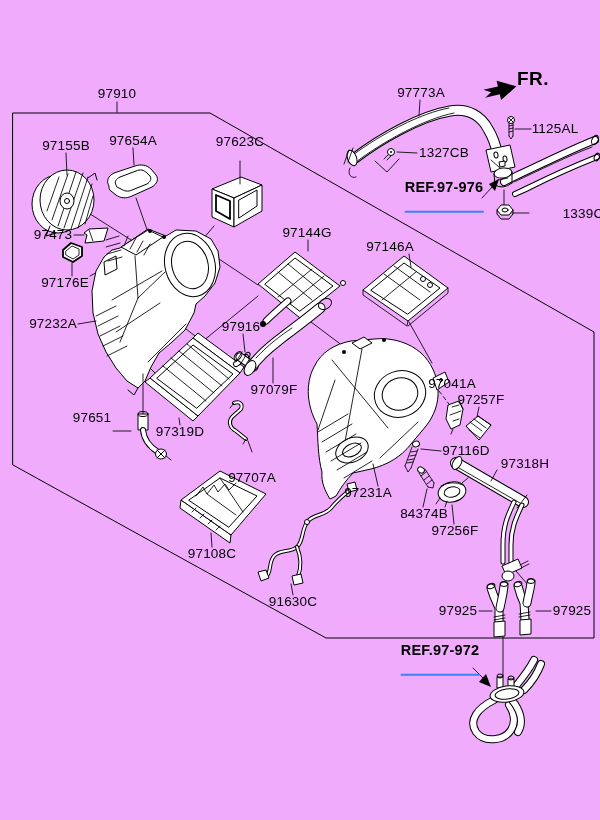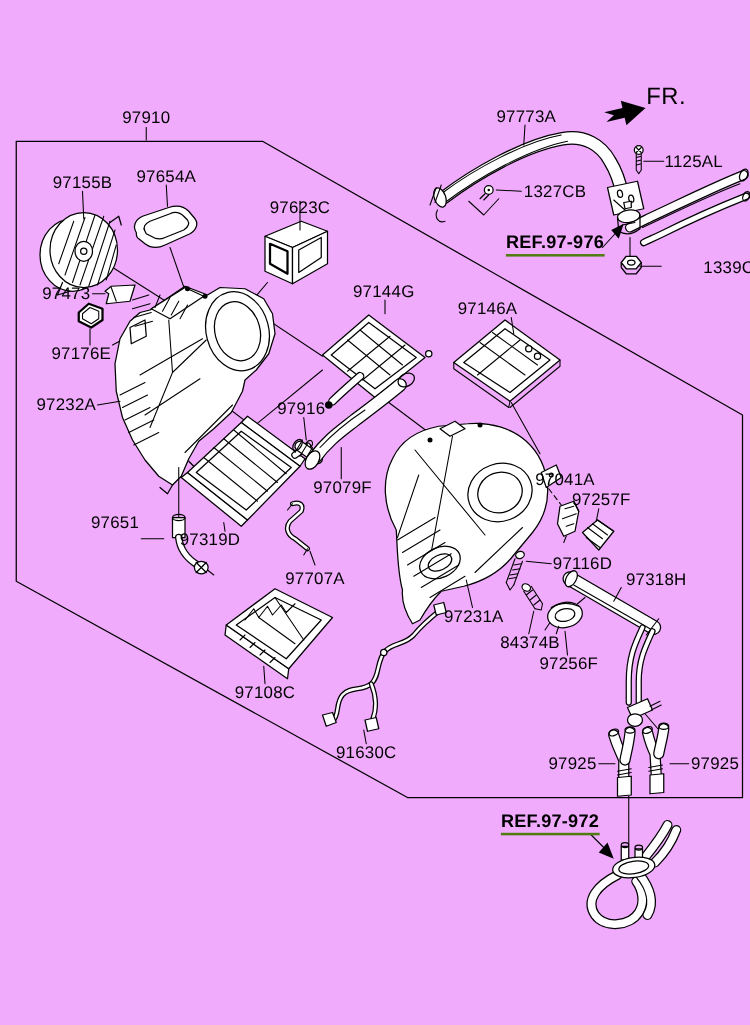--- a/index.html
+++ b/index.html
@@ -1,22 +1,22 @@
 <!DOCTYPE html>
 <html><head>
 <meta charset="utf-8">
 <style>
   html,body{margin:0;padding:0;background:#fff;}
   #stage{position:relative;width:600px;height:820px;background:#f0abfc;overflow:hidden;
          font-family:"Liberation Sans",sans-serif;}
   #art{position:absolute;left:0;top:0;}
   .lbl{position:absolute;transform:translate(-50%,-50%);font-size:13.5px;color:#000;
        white-space:nowrap;letter-spacing:.2px;line-height:1;}
-  .ref{font-weight:bold;font-size:14.5px;border-bottom:2px solid #4d7c0f;padding-bottom:1px;}
-  .fr{font-weight:normal;font-size:19px;letter-spacing:.5px;}
+  .ref{font-weight:bold;font-size:14.5px;border-bottom:2px solid #3b82f6;padding-bottom:16px;}
+  .fr{font-weight:bold;font-size:19px;letter-spacing:.5px;}
   
   .s{fill:none;stroke:#000;stroke-width:1;stroke-linejoin:round;stroke-linecap:round;}
   .t{fill:none;stroke:#000;stroke-width:.85;stroke-linejoin:round;stroke-linecap:round;}
   .f{fill:#fff;stroke:#000;stroke-width:1;stroke-linejoin:round;}
   .f2{fill:#fff;stroke:#000;stroke-width:1.8;stroke-linejoin:round;}
   .d{fill:#000;stroke:none;}
   .tb{fill:none;stroke:#000;stroke-linecap:round;stroke-linejoin:round;}
   .tw{fill:none;stroke:#fff;stroke-linecap:round;stroke-linejoin:round;}
   .dash{stroke-dasharray:4,3;}
 </style>
@@ -351,34 +351,34 @@
     <polygon class="d" points="499,179 489,184 495,191"></polygon>
 
     <path class="t" d="M473,668 L484,679"></path>
     <polygon class="d" points="491,687 479,682 486,674"></polygon>
   </g>
 </svg>
 
 <div class="lbl" style="left:117px;top:94px">97910</div>
 <div class="lbl" style="left:66px;top:146px">97155B</div>
 <div class="lbl" style="left:133px;top:141px">97654A</div>
-<div class="lbl" style="left:240px;top:166px">97623C</div>
+<div class="lbl" style="left:240px;top:142px">97623C</div>
 <div class="lbl" style="left:53px;top:235px">97473</div>
 <div class="lbl" style="left:65px;top:283px">97176E</div>
 <div class="lbl" style="left:53px;top:324px">97232A</div>
 <div class="lbl" style="left:307px;top:233px">97144G</div>
 <div class="lbl" style="left:390px;top:247px">97146A</div>
 <div class="lbl" style="left:241px;top:327px">97916</div>
 <div class="lbl" style="left:274px;top:390px">97079F</div>
-<div class="lbl" style="left:168px;top:432px">97319D</div>
+<div class="lbl" style="left:180px;top:432px">97319D</div>
 <div class="lbl" style="left:92px;top:418px">97651</div>
-<div class="lbl" style="left:252px;top:463px">97707A</div>
+<div class="lbl" style="left:252px;top:478px">97707A</div>
 <div class="lbl" style="left:212px;top:554px">97108C</div>
 <div class="lbl" style="left:293px;top:602px">91630C</div>
-<div class="lbl" style="left:379px;top:493px">97231A</div>
+<div class="lbl" style="left:368px;top:493px">97231A</div>
 <div class="lbl" style="left:452px;top:384px">97041A</div>
 <div class="lbl" style="left:481px;top:400px">97257F</div>
 <div class="lbl" style="left:466px;top:451px">97116D</div>
 <div class="lbl" style="left:525px;top:464px">97318H</div>
 <div class="lbl" style="left:424px;top:514px">84374B</div>
 <div class="lbl" style="left:455px;top:531px">97256F</div>
 <div class="lbl" style="left:458px;top:611px">97925</div>
 <div class="lbl" style="left:572px;top:611px">97925</div>
 <div class="lbl" style="left:555px;top:129px">1125AL</div>
 <div class="lbl" style="left:444px;top:153px">1327CB</div>

